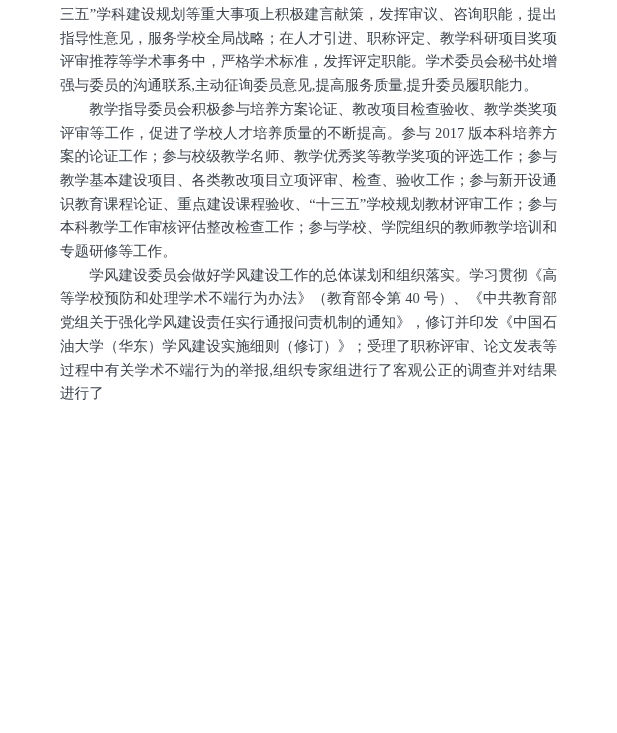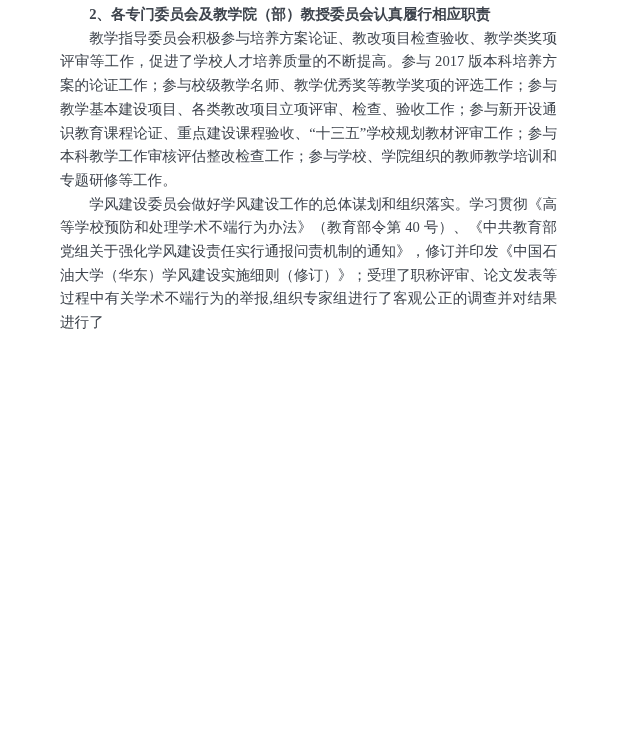--- a/index.html
+++ b/index.html
@@ -34,16 +34,16 @@
     text-indent: 0;
   }
   .para.heading {
     font-weight: bold;
   }
 </style>
 </head>
 <body>
 
 <div class="page">
-  <p class="para heading">2、各专门委员会及教学院（部）教授委员会认真履行相应职责</p>
+  <p class="para continuation">三五”学科建设规划等重大事项上积极建言献策，发挥审议、咨询职能，提出指导性意见，服务学校全局战略；在人才引进、职称评定、教学科研项目奖项评审推荐等学术事务中，严格学术标准，发挥评定职能。学术委员会秘书处增强与委员的沟通联系,主动征询委员意见,提高服务质量,提升委员履职能力。</p>
   <p class="para">教学指导委员会积极参与培养方案论证、教改项目检查验收、教学类奖项评审等工作，促进了学校人才培养质量的不断提高。参与 2017 版本科培养方案的论证工作；参与校级教学名师、教学优秀奖等教学奖项的评选工作；参与教学基本建设项目、各类教改项目立项评审、检查、验收工作；参与新开设通识教育课程论证、重点建设课程验收、“十三五”学校规划教材评审工作；参与本科教学工作审核评估整改检查工作；参与学校、学院组织的教师教学培训和专题研修等工作。</p>
   <p class="para">学风建设委员会做好学风建设工作的总体谋划和组织落实。学习贯彻《高等学校预防和处理学术不端行为办法》（教育部令第 40 号）、《中共教育部党组关于强化学风建设责任实行通报问责机制的通知》，修订并印发《中国石油大学（华东）学风建设实施细则（修订）》；受理了职称评审、论文发表等过程中有关学术不端行为的举报,组织专家组进行了客观公正的调查并对结果进行了</p>
 </div>
 
 </body></html>

